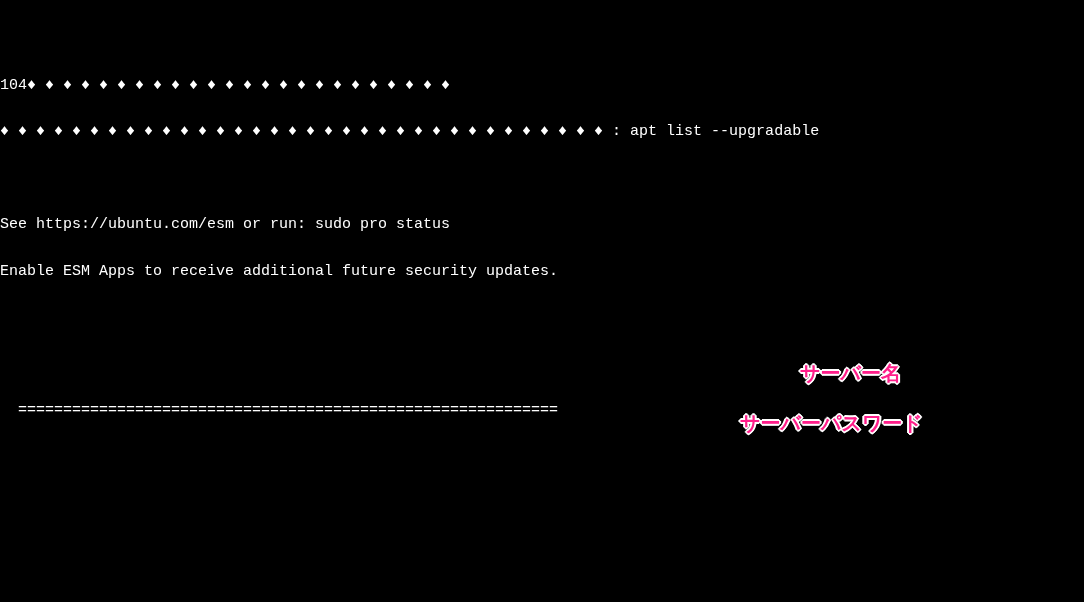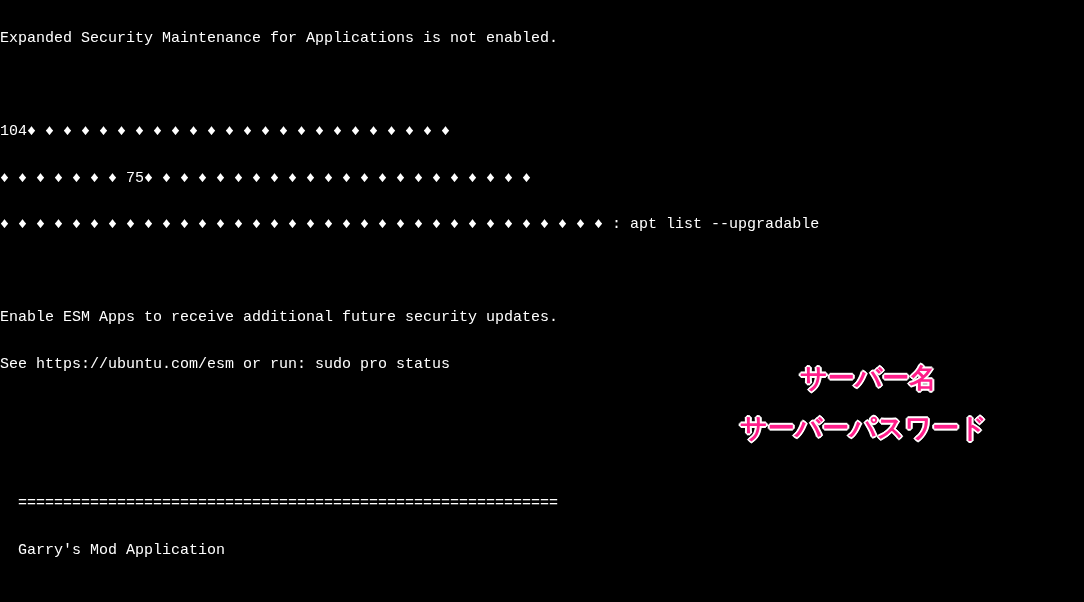--- a/index.html
+++ b/index.html
@@ -25,21 +25,21 @@
     }
     .line {
       display: block;
       min-height: 23px;
     }
     .annotation {
       position: absolute;
       color: #ff1e8a;
       font-family: 'Meiryo', 'Hiragino Kaku Gothic Pro', sans-serif;
       font-weight: bold;
-      font-size: 27px;
+      font-size: 20px;
       text-shadow: 
         -1px -1px 0 #fff,
         1px -1px 0 #fff,
         -1px 1px 0 #fff,
         1px 1px 0 #fff,
         -2px 0 0 #fff,
         2px 0 0 #fff,
         0 -2px 0 #fff,
         0 2px 0 #fff;
       white-space: nowrap;
@@ -50,32 +50,29 @@
     }
     .ann2 {
       top: 408px;
       left: 740px;
     }
   </style>
 </head>
 <body>
 
 <div class="terminal">
-<span class="line">Expanded Security Maintenance for Applications is not enabled.</span>
 <span class="line"> </span>
 <span class="line">104♦ ♦ ♦ ♦ ♦ ♦ ♦ ♦ ♦ ♦ ♦ ♦ ♦ ♦ ♦ ♦ ♦ ♦ ♦ ♦ ♦ ♦ ♦ ♦</span>
-<span class="line">♦ ♦ ♦ ♦ ♦ ♦ ♦ 75♦ ♦ ♦ ♦ ♦ ♦ ♦ ♦ ♦ ♦ ♦ ♦ ♦ ♦ ♦ ♦ ♦ ♦ ♦ ♦ ♦ ♦</span>
 <span class="line">♦ ♦ ♦ ♦ ♦ ♦ ♦ ♦ ♦ ♦ ♦ ♦ ♦ ♦ ♦ ♦ ♦ ♦ ♦ ♦ ♦ ♦ ♦ ♦ ♦ ♦ ♦ ♦ ♦ ♦ ♦ ♦ ♦ ♦ : apt list --upgradable</span>
 <span class="line"> </span>
+<span class="line">See https://ubuntu.com/esm or run: sudo pro status</span>
 <span class="line">Enable ESM Apps to receive additional future security updates.</span>
-<span class="line">See https://ubuntu.com/esm or run: sudo pro status</span>
 <span class="line"> </span>
 <span class="line"> </span>
 <span class="line">  ============================================================</span>
-<span class="line">  Garry's Mod Application</span>
 <span class="line"> </span>
 
 
 
 
 
 
 
 
 

